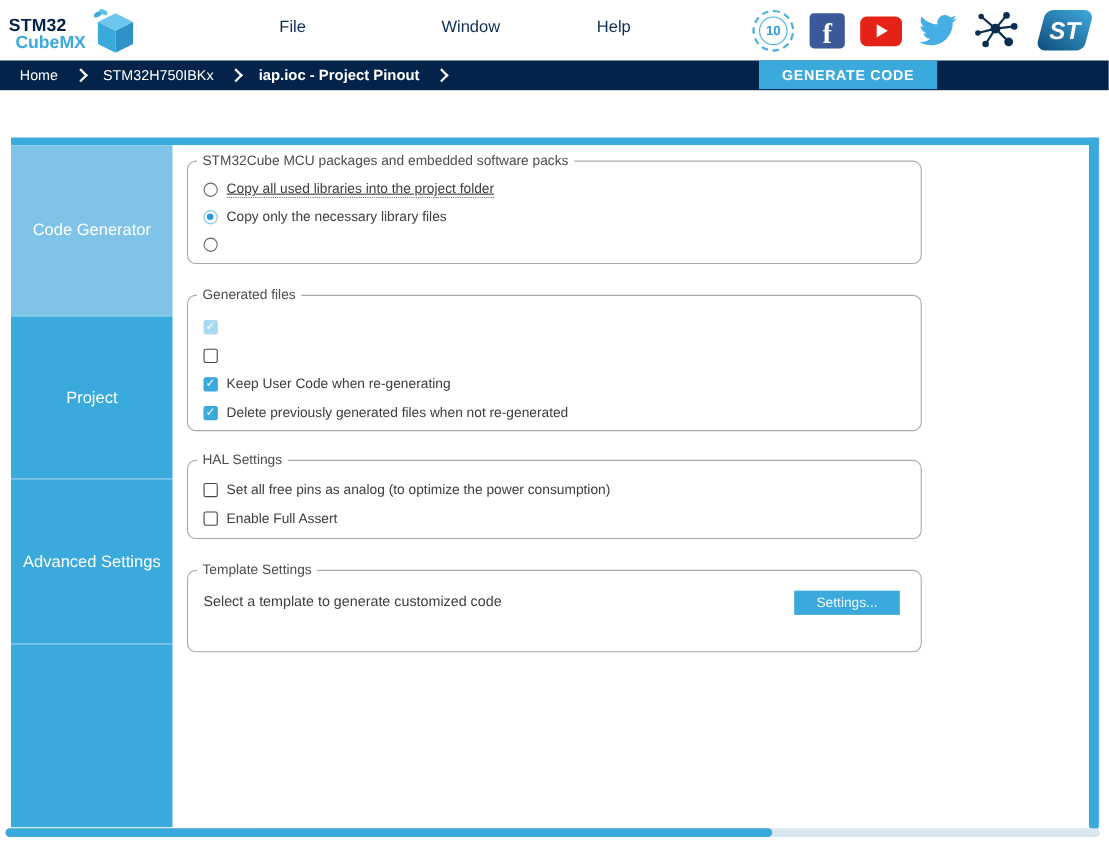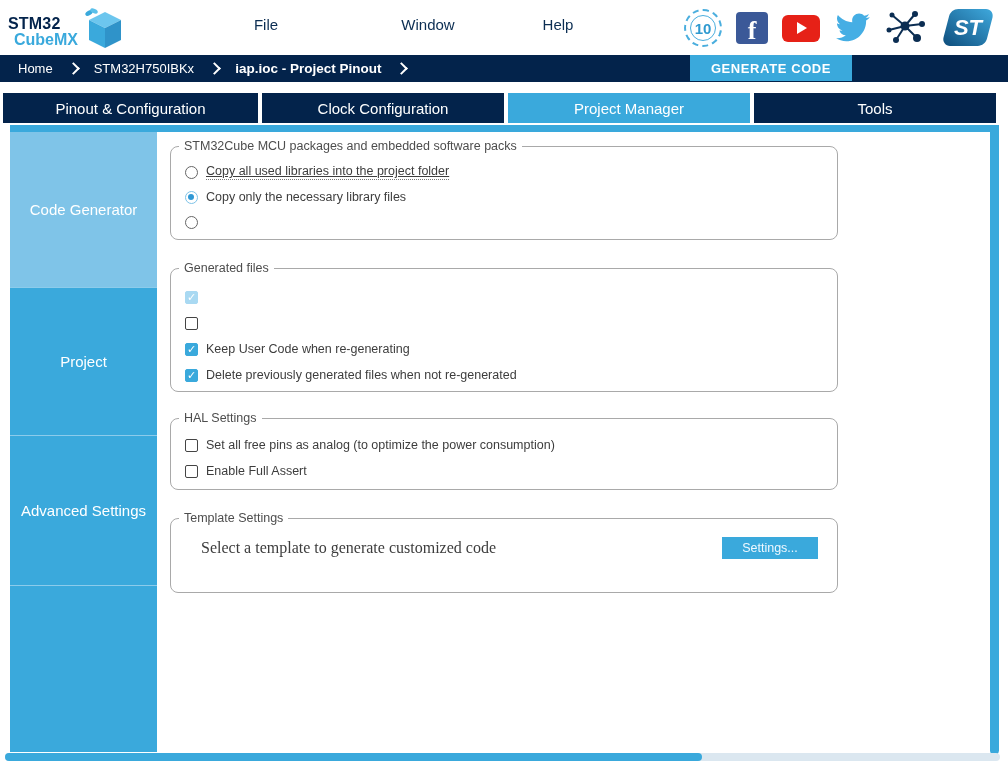--- a/index.html
+++ b/index.html
@@ -13,21 +13,21 @@
   .logo-text { line-height:1.0; margin-top:10px; }
   .logo-l1 { font-size:16px; font-weight:bold; color:#03234b; letter-spacing:0.2px; }
   .logo-l2 { font-size:16px; font-weight:bold; color:#3aa9dc; margin-left:6px; }
   .menu-item { position:absolute; top:16px; font-size:15px; color:#0b2d52; text-align:center; cursor:pointer; }
   .menu-file { left:235px; width:62px; }
   .menu-window { left:390px; width:76px; }
   .menu-help { left:528px; width:60px; }
 
   .top-icons { position:absolute; right:14px; top:7px; height:42px; display:flex; align-items:center; gap:14px; }
   .badge10 { width:38px; height:38px; border:2px dashed #4aaede; border-radius:50%; display:flex; align-items:center; justify-content:center; }
-  .badge10-inner { width:26px; height:26px; border:1px solid #4aaede; border-radius:50%; display:flex; align-items:center; justify-content:center; font-size:15px; font-weight:bold; color:#2f9ad0; }
+  .badge10-inner { width:26px; height:26px; border:1px solid #4aaede; border-radius:50%; display:flex; align-items:center; justify-content:center; font-size:12px; font-weight:bold; color:#2f9ad0; }
   .fb { width:32px; height:32px; background:#3b5998; border-radius:4px; color:#fff; font-weight:bold; font-size:26px; display:flex; align-items:flex-end; justify-content:center; line-height:0.95; overflow:hidden; font-family:"Liberation Serif", serif; }
   .yt { width:38px; height:27px; background:#e62117; border-radius:6px; position:relative; }
   .yt::after { content:""; position:absolute; left:15px; top:7px; border-left:10px solid #fff; border-top:6px solid transparent; border-bottom:6px solid transparent; }
 
   
   .crumbbar { position:absolute; left:0; top:55px; width:1008px; height:27px; background:#03234b; display:flex; align-items:center; padding-left:18px; }
   .crumb { color:#fff; font-size:13px; white-space:nowrap; cursor:pointer; }
   .crumb.active { font-weight:bold; font-size:13.5px; cursor:default; }
   .chev { width:9px; height:9px; border-top:2px solid #fff; border-right:2px solid #fff; transform:rotate(45deg); margin:0 16px; flex:0 0 auto; }
   .gen-btn { position:absolute; left:690px; top:55px; width:162px; height:26px; background:#3aa9dc; color:#fff; font-weight:bold; font-size:13px; letter-spacing:0.6px; border:none; display:flex; align-items:center; justify-content:center; cursor:pointer; }
@@ -62,21 +62,21 @@
   .row-label.linked { text-decoration:underline; border-bottom:1px dotted #777; padding-bottom:1px; }
 
   .radio { width:13px; height:13px; border:1.5px solid #666; border-radius:50%; background:#fff; flex:0 0 auto; position:relative; }
   .radio.selected { border-color:#7ec3e8; }
   .radio.selected::after { content:""; position:absolute; left:2px; top:2px; width:6px; height:6px; border-radius:50%; background:#2f98d5; }
 
   .checkbox { width:13px; height:13px; border:1px solid #444; border-radius:2px; background:#fff; flex:0 0 auto; display:flex; align-items:center; justify-content:center; font-size:11px; color:#fff; line-height:1; }
   .checkbox.checked { background:#3aa9dc; border-color:#3aa9dc; }
   .checkbox.checked.disabled { background:#a9d9f2; border-color:#a9d9f2; }
 
-  .tpl-desc { position:absolute; left:30px; top:20px; font-size:16px; color:#3d3d3d;font-family:Liberation Serif, serif; }
+  .tpl-desc { position:absolute; left:14px; top:20px; font-size:13px; color:#3d3d3d; }
   .settings-btn { position:absolute; right:19px; top:18px; width:96px; height:22px; background:#3aa9dc; border:none; color:#eef8ff; font-size:12.5px; display:flex; align-items:center; justify-content:center; cursor:pointer; }
 
   
   .vscroll { position:absolute; left:990px; top:125px; width:9px; height:630px; background:#3aa9dc; border-radius:5px; cursor:pointer; }
   .hscroll-track { position:absolute; left:5px; top:753px; width:995px; height:8px; background:#dbe7f0; border-radius:4px; cursor:pointer; }
   .hscroll-thumb { position:absolute; left:0; top:0; width:697px; height:8px; background:#3aa9dc; border-radius:4px; cursor:pointer; }
 </style>
 </head>
 <body>
 
@@ -143,26 +143,20 @@
   <div class="crumbbar">
     <span class="crumb">Home</span>
     <span class="chev"></span>
     <span class="crumb">STM32H750IBKx</span>
     <span class="chev"></span>
     <span class="crumb active">iap.ioc - Project Pinout</span>
     <span class="chev"></span>
   </div>
   <button class="gen-btn">GENERATE CODE</button>
 
-  <div class="tabs">
-    <div class="tab t1">Pinout &amp; Configuration</div>
-    <div class="tab t2">Clock Configuration</div>
-    <div class="tab t3 active">Project Manager</div>
-    <div class="tab t4">Tools</div>
-  </div>
   <div class="tab-strip"></div>
 
   <div class="sidebar">
     <div class="side-item side-codegen">Code Generator</div>
     <div class="side-item side-project">Project</div>
     <div class="side-item side-advanced">Advanced Settings</div>
     <div class="side-filler"></div>
   </div>
 
   <div class="content">

